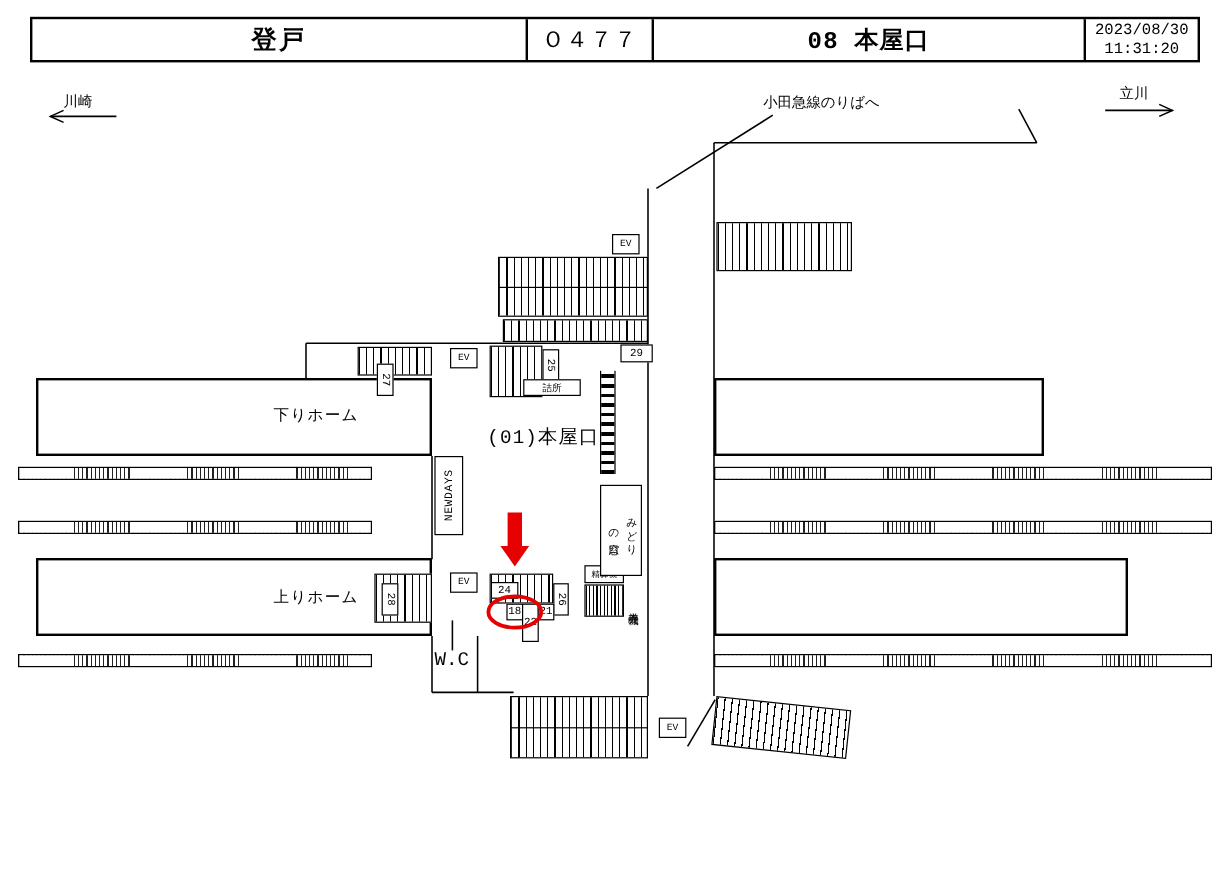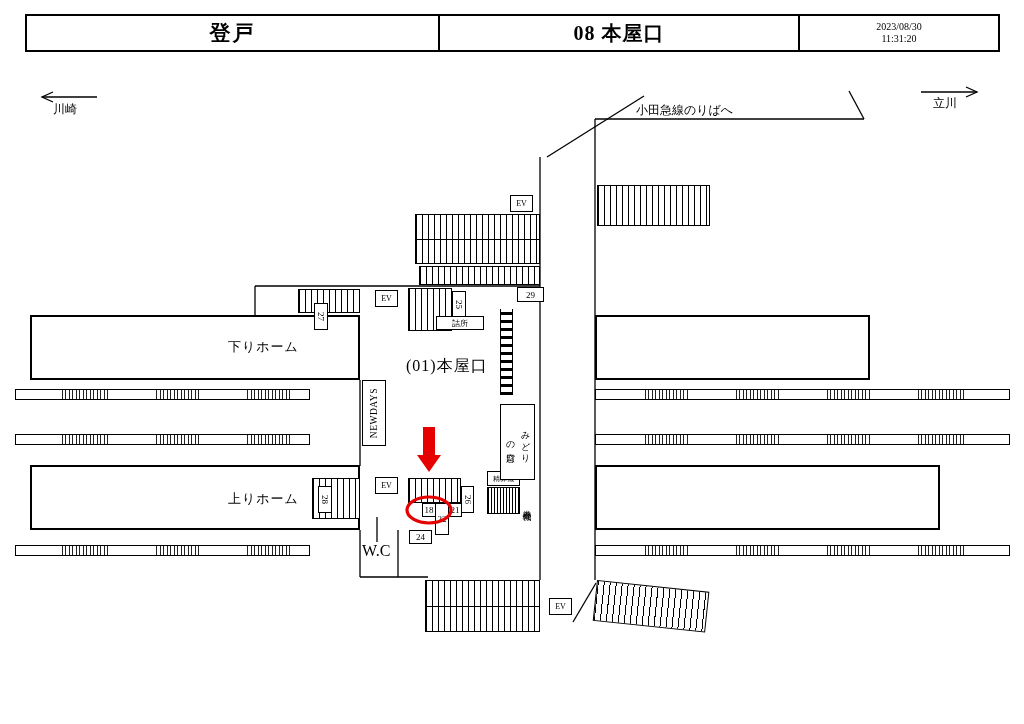--- a/index.html
+++ b/index.html
@@ -1,33 +1,33 @@
 <!DOCTYPE html>
 <html><head>
 <meta charset="utf-8">
 <style>
   html,body{margin:0;padding:0;background:#fff;}
   *{box-sizing:border-box;}
   .stage{position:relative;width:1024px;height:724px;background:#fff;overflow:hidden;
-         font-family:Liberation Serif, serif;color:#000;}
+         font-family:Liberation Mono, monospace;color:#000;}
   
   .header{position:absolute;left:25px;top:14px;width:975px;height:38px;display:flex;
           border:2px solid #000;background:#fff;}
   .hcell{display:flex;align-items:center;justify-content:center;height:100%;border-right:2px solid #000;}
   .hcell.station{width:413px;font-size:21px;font-weight:bold;letter-spacing:2px;}
   .hcell.code{width:105px;font-size:19px;letter-spacing:1px;}
   .hcell.loc{width:360px;font-size:20px;font-weight:bold;letter-spacing:1px;}
-  .hcell.ts{flex:1;border-right:none;flex-direction:column;font-size:10px;line-height:1.25;}
+  .hcell.ts{flex:1;border-right:none;flex-direction:column;font-size:13px;line-height:1.25;}
   
   svg.layer{position:absolute;left:0;top:0;width:1024px;height:724px;pointer-events:none;}
   svg.lines line, svg.lines path{stroke:#000;stroke-width:1.3;fill:none;}
   
   .lbl{position:absolute;white-space:nowrap;line-height:1.1;}
   .f7{font-size:7px;}.f8{font-size:8px;}.f9{font-size:9px;}
-  .f11{font-size:16px;}.f12{font-size:12px;margin-top:24px;}.f13{font-size:13px;letter-spacing:1px;}
+  .f11{font-size:16px;}.f12{font-size:12px;}.f13{font-size:13px;letter-spacing:1px;}
   
   .platform{position:absolute;border:2px solid #000;background:#fff;}
   .track{position:absolute;height:11px;border:1px solid #000;background-color:#fff;
          background-image:
            repeating-linear-gradient(90deg,#fff 0 46px,rgba(255,255,255,0) 46px 92px),
            repeating-linear-gradient(90deg,#222 0 1px,#fff 1px 3.5px);}
   
   .ladder{position:absolute;border:1px solid #000;background-color:#fff;
           background-image:repeating-linear-gradient(90deg,#000 0 1px,transparent 1px 6px);}
   .double::after{content:"";position:absolute;left:-1px;right:-1px;top:50%;border-top:1.5px solid #000;}
@@ -42,20 +42,21 @@
   .vcjk{writing-mode:vertical-rl;font-size:9px;letter-spacing:1px;}
   .newdays-inner{writing-mode:vertical-rl;transform:rotate(180deg);font-size:9.5px;letter-spacing:0.5px;}
 </style>
 </head>
 <body>
 
 <div class="stage">
 
   <div class="header">
     <div class="hcell station">登戸</div>
+    <div class="hcell code">Ｏ４７７</div>
     <div class="hcell loc">08 本屋口</div>
     <div class="hcell ts">
       <div>2023/08/30</div>
       <div>11:31:20</div>
     </div>
   </div>
 
   <svg class="layer lines">
     <g>
       <line x1="42" y1="97" x2="97" y2="97"></line>
@@ -118,21 +119,21 @@
   <div class="box f8" style="left:375px;top:290px;width:23px;height:17px">EV</div>
   <div class="box f8" style="left:375px;top:477px;width:23px;height:17px">EV</div>
   <div class="box f8" style="left:549px;top:598px;width:23px;height:17px">EV</div>
 
   <div class="box f9" style="left:517px;top:287px;width:27px;height:15px">29</div>
   <div class="box vnum" style="left:314px;top:303px;width:14px;height:27px">27</div>
   <div class="box vnum" style="left:452px;top:291px;width:14px;height:27px">25</div>
   <div class="box vnum" style="left:318px;top:486px;width:14px;height:27px">28</div>
   <div class="box vnum" style="left:461px;top:486px;width:13px;height:27px">26</div>
 
-  <div class="box f9" style="left:409px;top:530px;width:23px;height:14px">24</div>
+  <div class="box f9" style="left:409px;top:485px;width:23px;height:14px">24</div>
   <div class="box f9" style="left:422px;top:503px;width:14px;height:14px">18</div>
   <div class="box f9" style="left:435px;top:503px;width:14px;height:32px">22</div>
   <div class="box f9" style="left:448px;top:503px;width:14px;height:14px">21</div>
 
   <div class="box f7" style="left:487px;top:471px;width:33px;height:15px">精算機</div>
   <div class="box f8" style="left:436px;top:316px;width:48px;height:14px">詰所</div>
   <div class="box" style="left:500px;top:404px;width:35px;height:76px;gap:2px">
     <span class="vcjk">の窓口</span>
     <span class="vcjk">みどり</span>
   </div>

